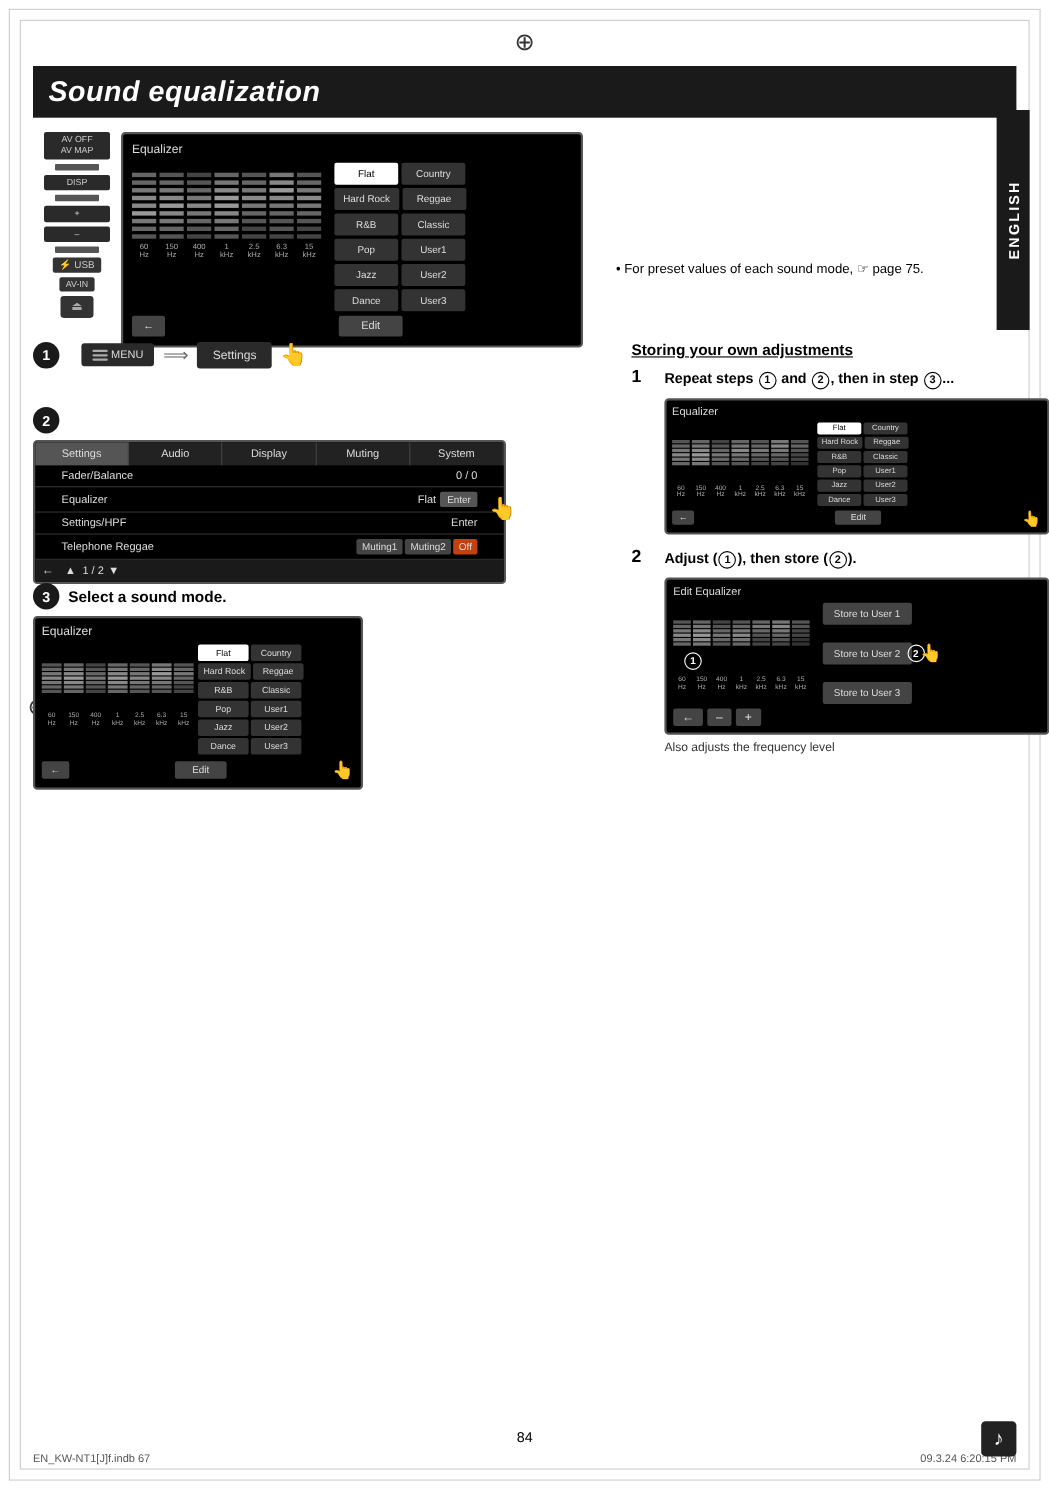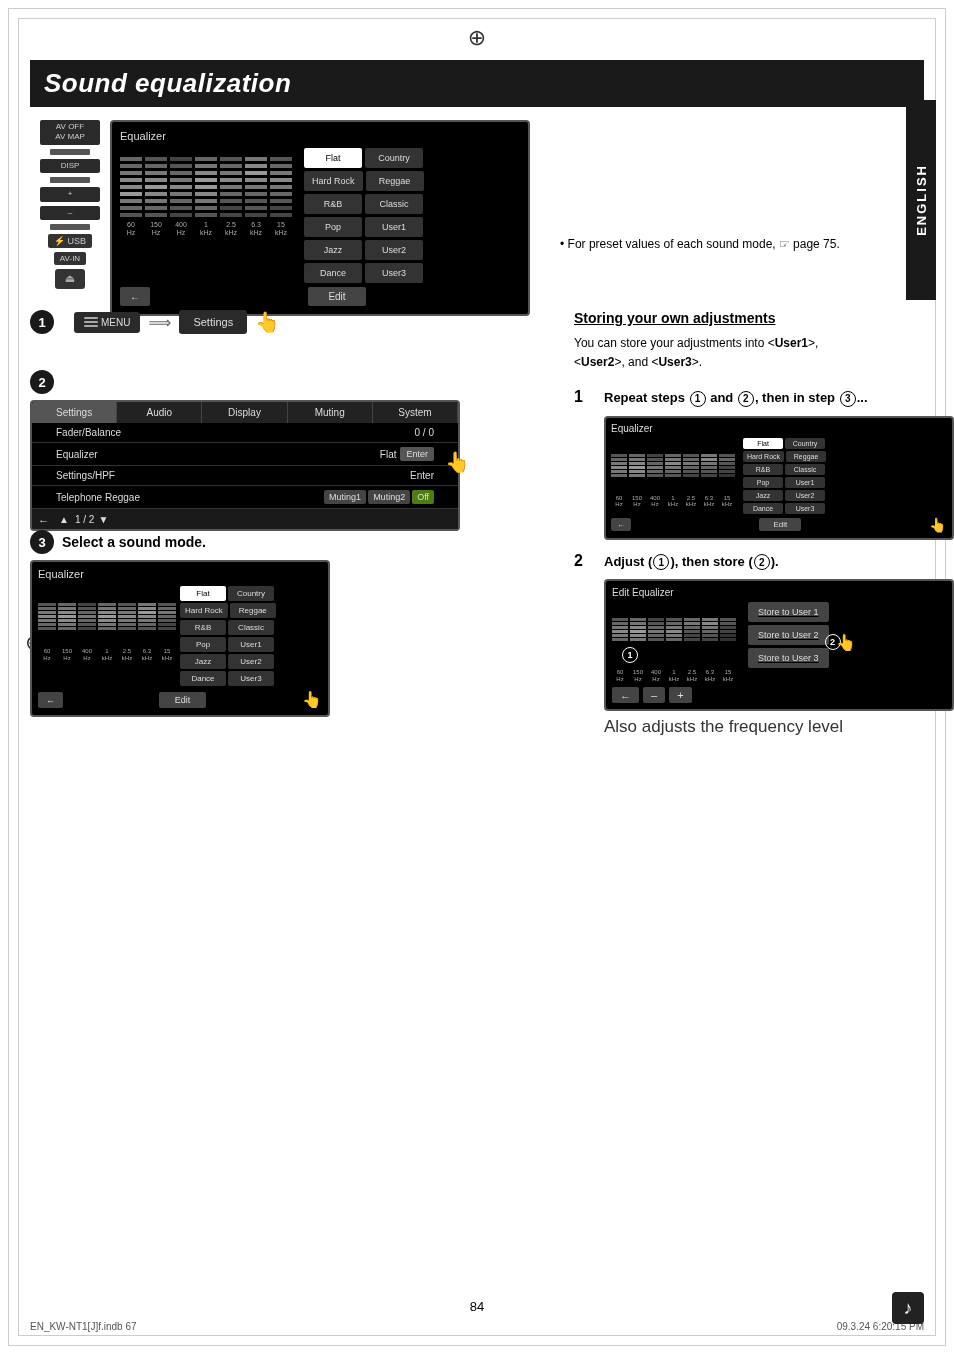--- a/index.html
+++ b/index.html
@@ -311,21 +311,21 @@
       display: flex;
       gap: 2px;
     }
     .muting-btn {
       background: #444;
       color: #ddd;
       font-size: 9px;
       padding: 2px 5px;
       border-radius: 2px;
     }
-    .muting-btn.selected { background: #4d7c0f; }
+    .muting-btn.selected { background: #c2410c; }
     .settings-bottom {
       display: flex;
       align-items: center;
       padding: 4px 6px;
       background: #1a1a1a;
     }
     .settings-back { color: #ddd; font-size: 11px; margin-right: 10px; }
     .settings-page { color: #ddd; font-size: 10px; margin: 0 4px; }
 
     
@@ -437,21 +437,21 @@
     .edit-btn-small {
       background: #444;
       color: #ddd;
       font-size: 11px;
       padding: 2px 8px;
       border-radius: 2px;
     }
 
     
     .also-adjusts {
-      font-size: 17px;
+      font-size: 11px;
       margin-top: 6px;
       color: #333;
     }
 
     
     .page-num {
       position: absolute;
       bottom: 40px;
       left: 50%;
       transform: translateX(-50%);
@@ -873,24 +873,20 @@
   </div>
   <div style="display:flex;align-items:center;margin-top:4px;gap:4px;">
     <div style="background:#444;color:#ddd;font-size:9px;padding:3px 8px;border-radius:2px;">←</div>
     <div style="background:#444;color:#ddd;font-size:9px;padding:3px 16px;border-radius:2px;margin:0 auto;">Edit</div>
     <span class="hand-pointer" style="font-size:16px;">👆</span>
   </div>
 </div>
 
 <div class="storing-section">
   <div class="storing-title">Storing your own adjustments</div>
-  <div class="storing-text">
-    You can store your adjustments into &lt;<span class="storing-bold">User1</span>&gt;,<br>
-    &lt;<span class="storing-bold">User2</span>&gt;, and &lt;<span class="storing-bold">User3</span>&gt;.
-  </div>
 
   <div class="numbered-step">
     <span class="step-num">1</span>
     <div>
       <span class="step-desc">Repeat steps <span class="circle-num">1</span> and <span class="circle-num">2</span>, then in step <span class="circle-num">3</span>...</span>
       
       <div class="eq-small">
         <div class="eq-small-title">Equalizer</div>
         <div class="eq-small-body">
           <div style="display:flex;flex-direction:column;">
@@ -1073,21 +1069,21 @@
               <div style="color:#aaa;font-size:6px;width:16px;text-align:center;line-height:1.1;">60<br>Hz</div>
               <div style="color:#aaa;font-size:6px;width:16px;text-align:center;line-height:1.1;">150<br>Hz</div>
               <div style="color:#aaa;font-size:6px;width:16px;text-align:center;line-height:1.1;">400<br>Hz</div>
               <div style="color:#aaa;font-size:6px;width:16px;text-align:center;line-height:1.1;">1<br>kHz</div>
               <div style="color:#aaa;font-size:6px;width:16px;text-align:center;line-height:1.1;">2.5<br>kHz</div>
               <div style="color:#aaa;font-size:6px;width:16px;text-align:center;line-height:1.1;">6.3<br>kHz</div>
               <div style="color:#aaa;font-size:6px;width:16px;text-align:center;line-height:1.1;">15<br>kHz</div>
             </div>
           </div>
 
-          <div style="display:flex;flex-direction:column;gap:3px;margin-left:6px;position:relative;text-decoration:underline;">
+          <div style="display:flex;flex-direction:column;gap:16px;margin-left:6px;position:relative;">
             <div style="background:#444;color:#ddd;font-size:9px;padding:5px 10px;border-radius:2px;cursor:pointer;">Store to User 1</div>
             <div style="background:#444;color:#ddd;font-size:9px;padding:5px 10px;border-radius:2px;cursor:pointer;">Store to User 2</div>
             <div style="background:#444;color:#ddd;font-size:9px;padding:5px 10px;border-radius:2px;cursor:pointer;">Store to User 3</div>
 
             <div style="position:absolute;right:-12px;top:50%;transform:translateY(-50%);width:16px;height:16px;border:1.5px solid #fff;border-radius:50%;background:transparent;display:flex;align-items:center;justify-content:center;color:#fff;font-size:9px;font-weight:bold;">2</div>
             <span style="font-size:16px;position:absolute;right:-28px;top:50%;transform:translateY(-50%);">👆</span>
           </div>
         </div>
         <div class="edit-eq-bottom">
           <div class="edit-btn-small">←</div>

